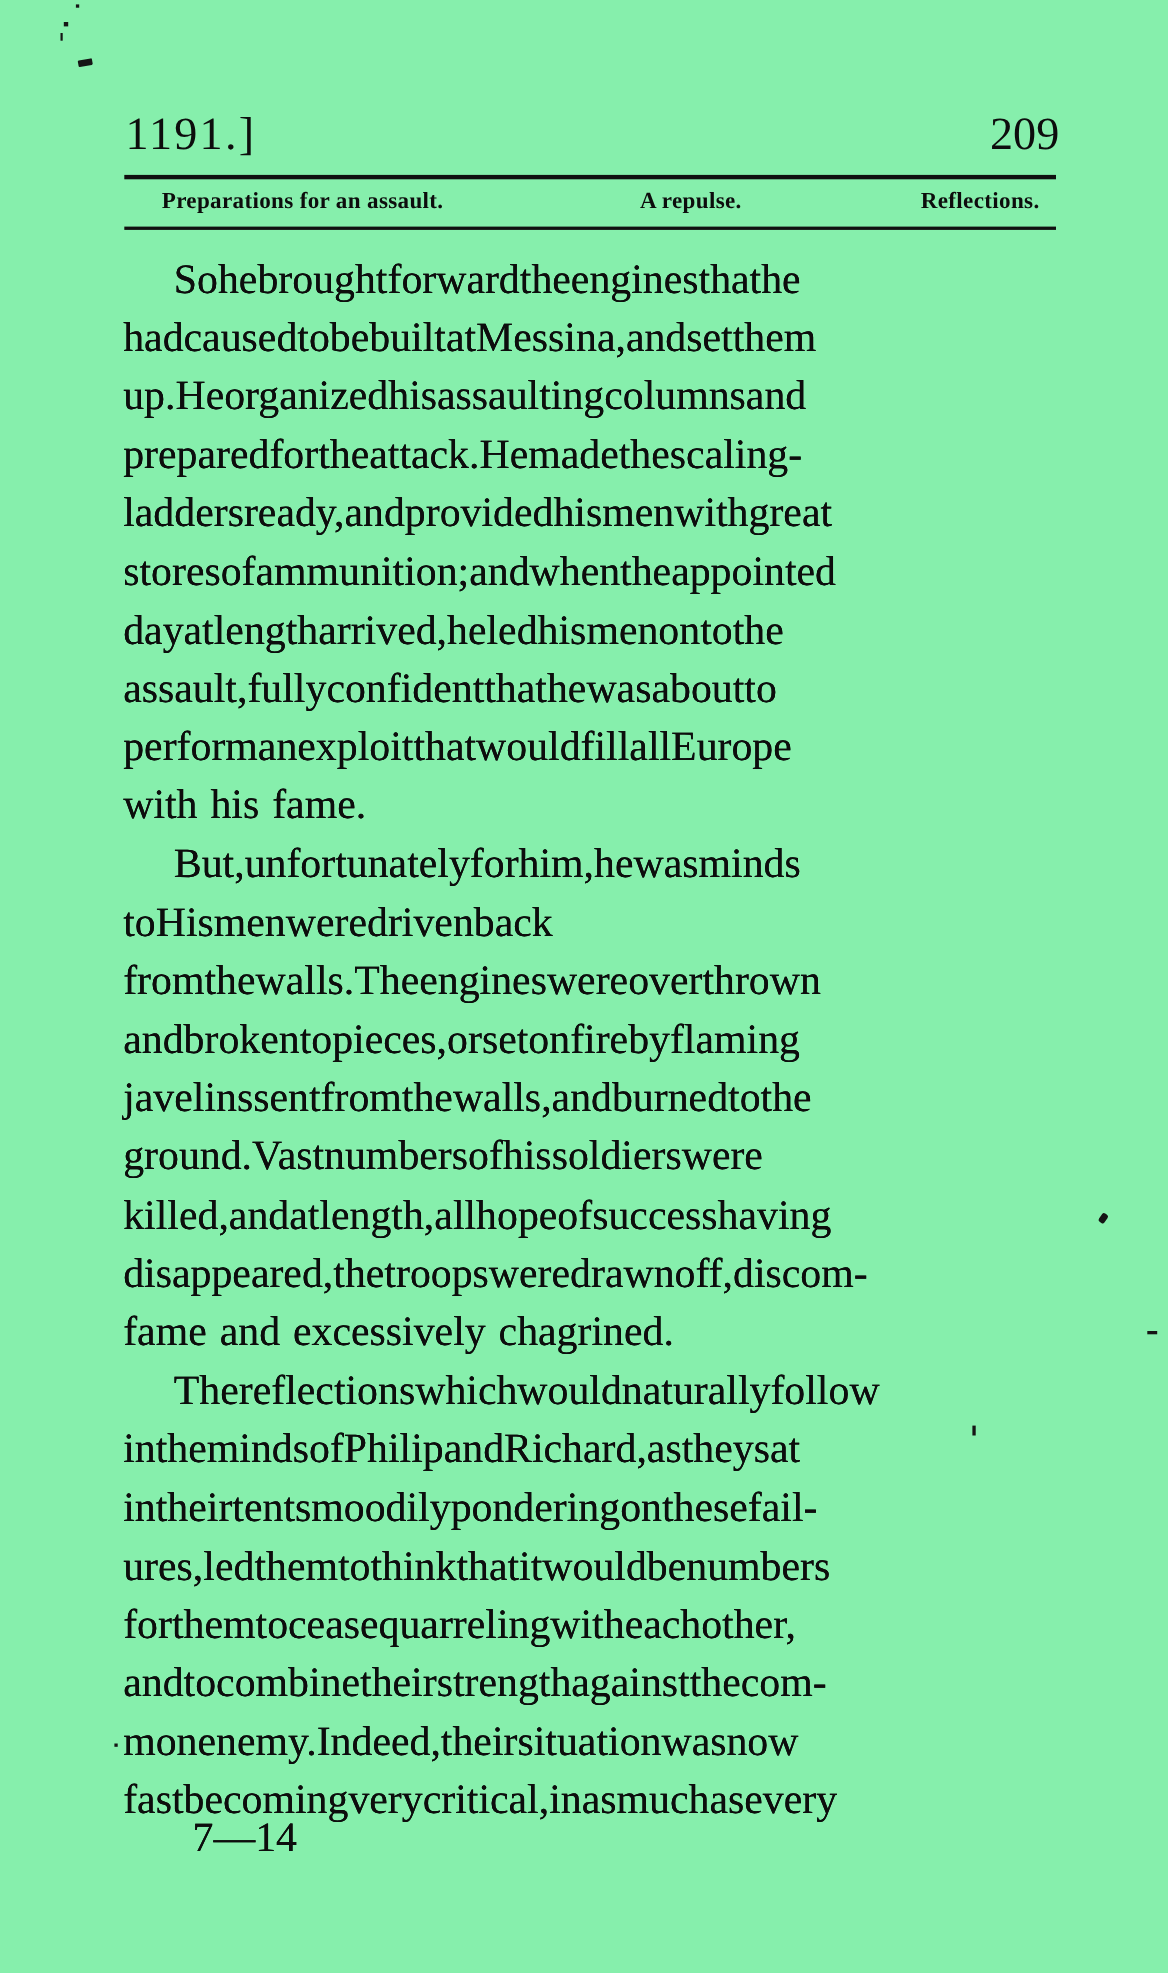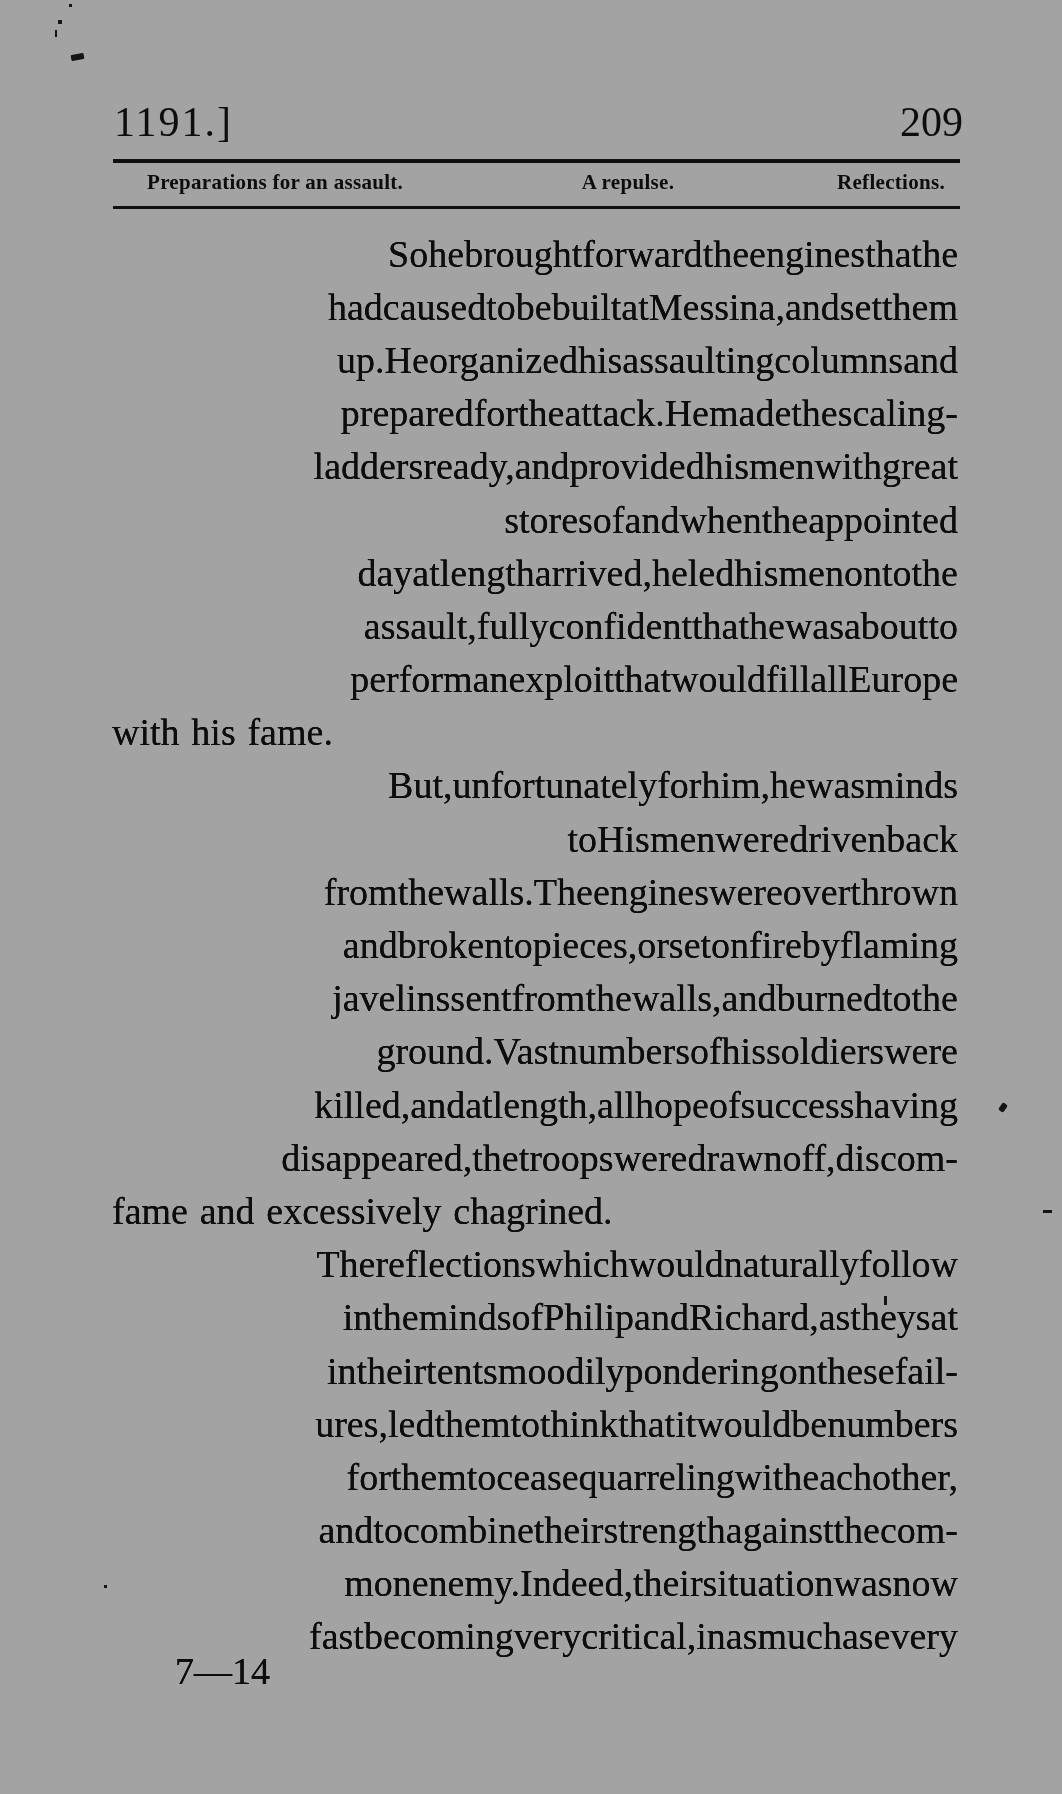--- a/index.html
+++ b/index.html
@@ -1,20 +1,20 @@
 <!DOCTYPE html>
 <html><head>
 <meta charset="utf-8">
 <style>
   html, body { margin: 0; padding: 0; background: #ffffff; }
   #page {
     position: relative;
     width: 1062px;
     height: 1794px;
-    background: #a3a3a3;
+    background: #86efac;
     color: #0d0d0d;
     font-family: "Liberation Serif", "DejaVu Serif", serif;
     overflow: hidden;
   }
   
   .hdr { position: absolute; line-height: 1; white-space: nowrap; }
   #hdr-left  { left: 114px; top: 101px; font-size: 42px; letter-spacing: 2px; }
   #hdr-title { left: 537px; top: 103px; transform: translateX(-50%);
                font-size: 30px; letter-spacing: 5px; }
   #hdr-title::first-letter { font-size: 43px; letter-spacing: 3px; }
@@ -33,21 +33,21 @@
 
   
   #body-text {
     position: absolute;
     left: 112px; top: 227px; width: 846px;
     font-size: 38px;
     text-shadow: 0 0 0.5px #000;
   }
   .line {
     display: flex;
-    justify-content: flex-end;
+    justify-content: flex-start;
     align-items: center;
     height: 53.2px;
     white-space: pre;
   }
   .line.first { padding-left: 46px; }
   .line.end   { justify-content: flex-start; column-gap: 0.31em; }
 
   
   #footer { position: absolute; left: 175px; top: 1652px; font-size: 38px;
             line-height: 1; text-shadow: 0 0 0.5px #000; }
@@ -79,21 +79,21 @@
 
   <div class="rule" id="rule-bottom"></div>
 
   <div id="body-text">
       <div class="para">
         <div class="line first"><span>So</span><span>he</span><span>brought</span><span>forward</span><span>the</span><span>engines</span><span>that</span><span>he</span></div>
         <div class="line"><span>had</span><span>caused</span><span>to</span><span>be</span><span>built</span><span>at</span><span>Messina,</span><span>and</span><span>set</span><span>them</span></div>
         <div class="line"><span>up.</span><span>He</span><span>organized</span><span>his</span><span>assaulting</span><span>columns</span><span>and</span></div>
         <div class="line"><span>prepared</span><span>for</span><span>the</span><span>attack.</span><span>He</span><span>made</span><span>the</span><span>scaling-</span></div>
         <div class="line"><span>ladders</span><span>ready,</span><span>and</span><span>provided</span><span>his</span><span>men</span><span>with</span><span>great</span></div>
-        <div class="line"><span>stores</span><span>of</span><span>and</span><span>when</span><span>the</span><span>appointed</span></div>
+        <div class="line"><span>stores</span><span>of</span><span>ammunition;</span><span>and</span><span>when</span><span>the</span><span>appointed</span></div>
         <div class="line"><span>day</span><span>at</span><span>length</span><span>arrived,</span><span>he</span><span>led</span><span>his</span><span>men</span><span>on</span><span>to</span><span>the</span></div>
         <div class="line"><span>assault,</span><span>fully</span><span>confident</span><span>that</span><span>he</span><span>was</span><span>about</span><span>to</span></div>
         <div class="line"><span>perform</span><span>an</span><span>exploit</span><span>that</span><span>would</span><span>fill</span><span>all</span><span>Europe</span></div>
         <div class="line end"><span>with</span><span>his</span><span>fame.</span></div>
       </div>
       <div class="para">
         <div class="line first"><span>But,</span><span>unfortunately</span><span>for</span><span>him,</span><span>he</span><span>was</span><span>minds</span></div>
         <div class="line"><span>to</span><span>His</span><span>men</span><span>were</span><span>driven</span><span>back</span></div>
         <div class="line"><span>from</span><span>the</span><span>walls.</span><span>The</span><span>engines</span><span>were</span><span>overthrown</span></div>
         <div class="line"><span>and</span><span>broken</span><span>to</span><span>pieces,</span><span>or</span><span>set</span><span>on</span><span>fire</span><span>by</span><span>flaming</span></div>

